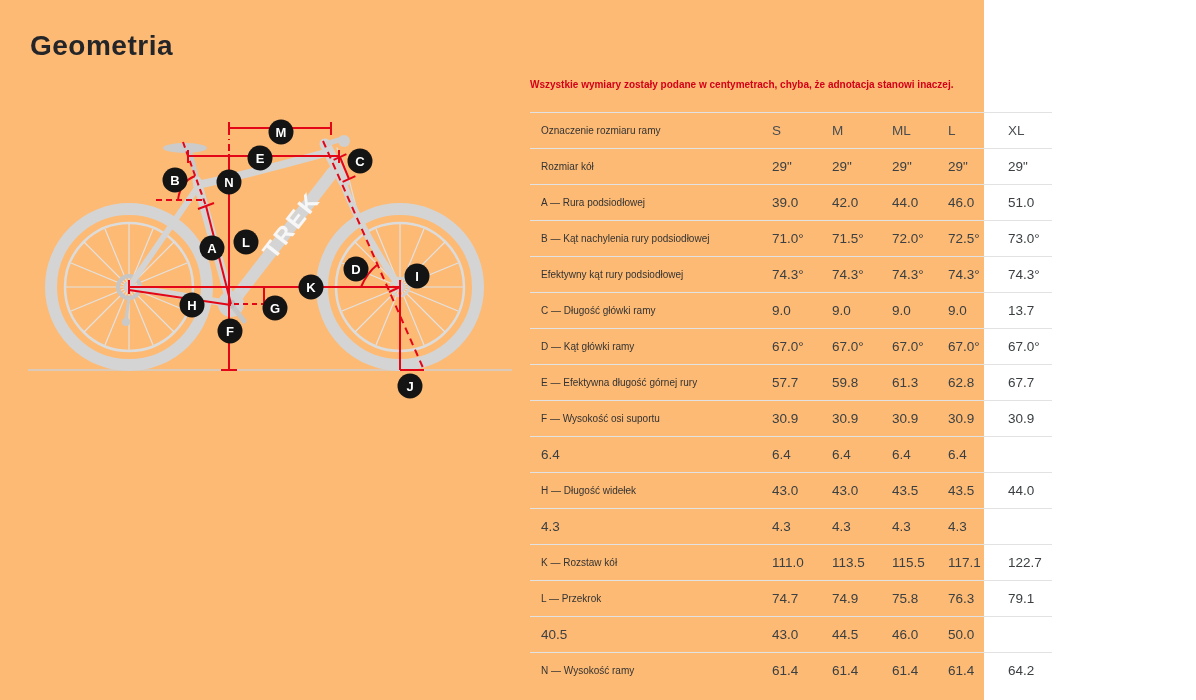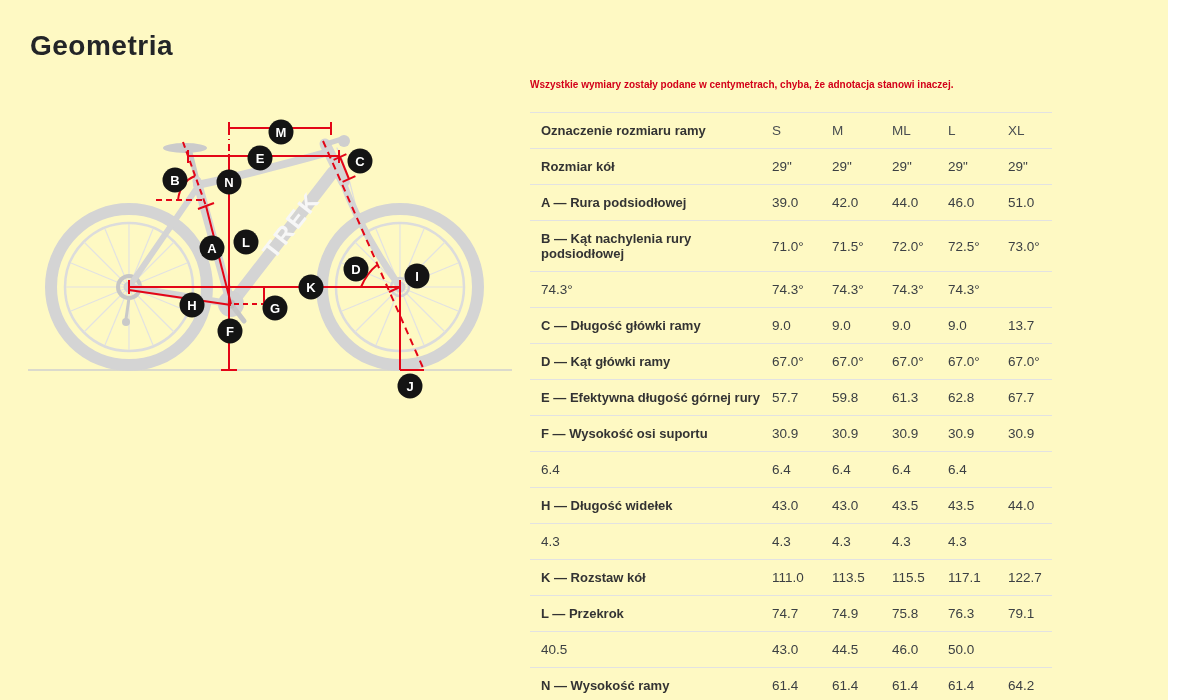--- a/index.html
+++ b/index.html
@@ -1,29 +1,29 @@
 <!DOCTYPE html>
 <html><head>
 <meta charset="utf-8">
 <style>
   * { margin:0; padding:0; box-sizing:border-box; }
   html,body { width:1196px; height:700px; background:#ffffff; overflow:hidden;
               font-family:"Liberation Sans", sans-serif; }
-  .page { position:relative; width:1168px; height:700px; background:#fef9c3; }
+  .page { position:relative; width:984px; height:700px; background:#fdba74; }
 
   .title { position:absolute; left:30px; top:30px; font-size:28px; font-weight:700;
            color:#232528; letter-spacing:.5px; }
 
   .note { position:absolute; left:530px; top:79px; width:650px; font-size:10px;
           font-weight:700; color:#d30019; }
 
   .geo-table { position:absolute; left:530px; top:112px; width:522px; }
   .trow { display:grid; grid-template-columns:231px 60px 60px 56px 60px 44px;
           padding:10px 0 10px 11px; border-top:1px solid #e2e2e2; align-items:center; }
-  .trow .lbl { font-size:13px; font-weight:700; color:#333333; padding-right:6px; }
+  .trow .lbl { font-size:10px; font-weight:400; color:#333333; padding-right:6px; }
   .trow .val { font-size:13.5px; color:#3c4043; }
   .thead .lbl { color:#333; }
   .thead .val { color:#4a4e51; }
 
   .diagram { position:absolute; left:20px; top:108px; width:500px; height:300px; }
   svg text.badge-letter { font-family:"Liberation Sans",sans-serif; font-weight:700;
         font-size:13px; fill:#ffffff; text-anchor:middle; }
   svg text.brand { font-family:"Liberation Sans",sans-serif; font-weight:700;
         font-size:24px; fill:#f7f7f7; letter-spacing:3px; text-anchor:middle; }
 </style>
@@ -225,20 +225,21 @@
       </div>
       <div class="trow">
         <div class="lbl">B — Kąt nachylenia rury podsiodłowej</div>
         <div class="val">71.0°</div>
         <div class="val">71.5°</div>
         <div class="val">72.0°</div>
         <div class="val">72.5°</div>
         <div class="val">73.0°</div>
       </div>
       <div class="trow">
+        <div class="lbl">Efektywny kąt rury podsiodłowej</div>
         <div class="val">74.3°</div>
         <div class="val">74.3°</div>
         <div class="val">74.3°</div>
         <div class="val">74.3°</div>
         <div class="val">74.3°</div>
       </div>
       <div class="trow">
         <div class="lbl">C — Długość główki ramy</div>
         <div class="val">9.0</div>
         <div class="val">9.0</div>

